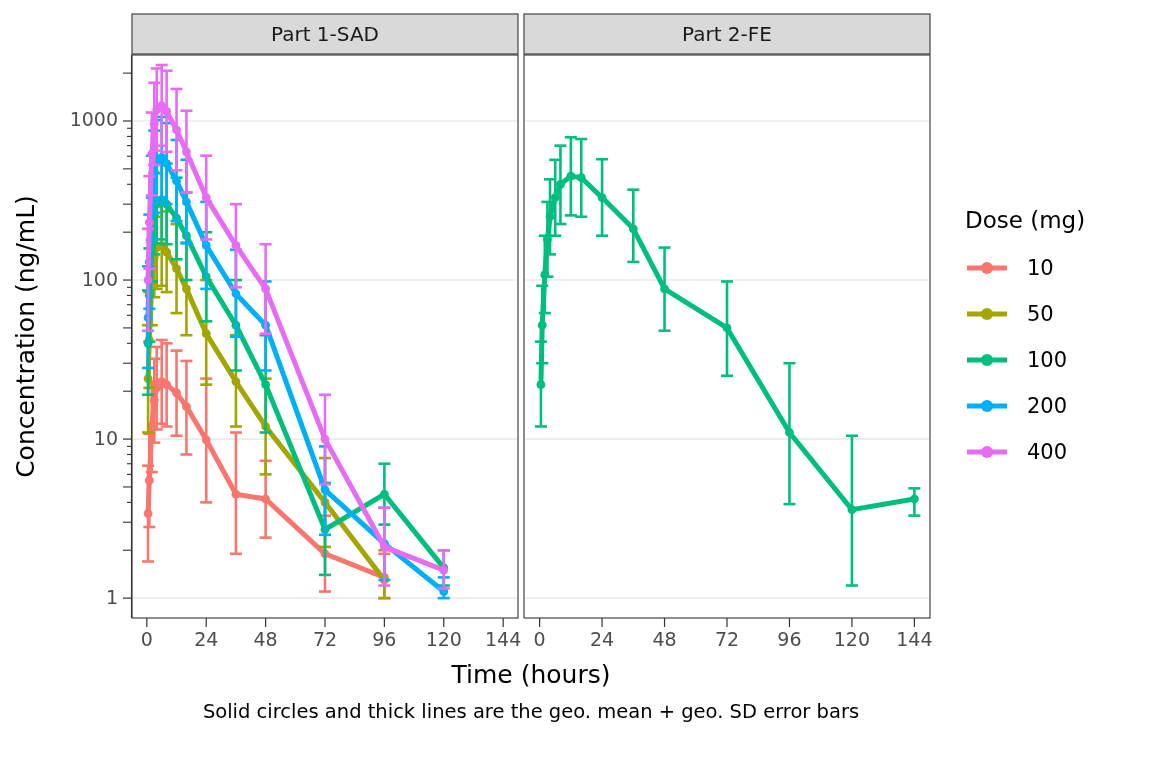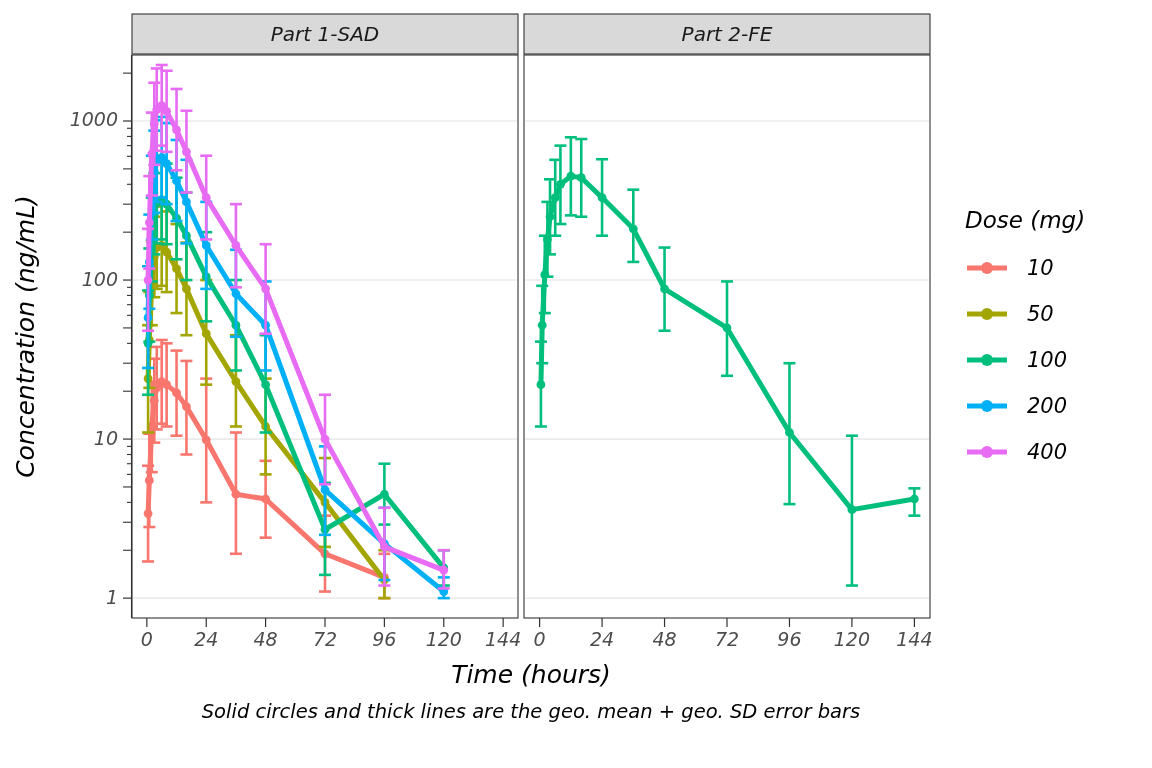--- a/index.html
+++ b/index.html
@@ -2,21 +2,21 @@
 <html><head>
 <meta charset="utf-8">
 <style>
   html,body{margin:0;padding:0;}
   body{
     width:1152px;height:768px;
     background:#ffffff;
     font-family:"DejaVu Sans","Liberation Sans",sans-serif;
     overflow:hidden;
   }
-  #root{position:relative;width:924px;height:768px;font-style:italic;}
+  #root{position:relative;width:924px;height:768px;}
   #plot-svg{position:absolute;left:0;top:0;}
   .strip-rect{fill:#d9d9d9;stroke:#333333;stroke-width:1.1;}
   .strip-text{font-size:20px;fill:#1a1a1a;text-anchor:middle;dominant-baseline:middle;}
   .panel-rect{fill:#ffffff;stroke:#333333;stroke-width:1.1;}
   .gridline{stroke:#ebebeb;stroke-width:1.6;}
   .axis-line{stroke:#333333;stroke-width:1.1;}
   .tickmark{stroke:#333333;stroke-width:1.2;}
   .tickmark-minor{stroke:#333333;stroke-width:1.1;}
   .ticklabel{font-size:19px;fill:#4d4d4d;}
   .ticklabel-y{text-anchor:end;dominant-baseline:middle;}

